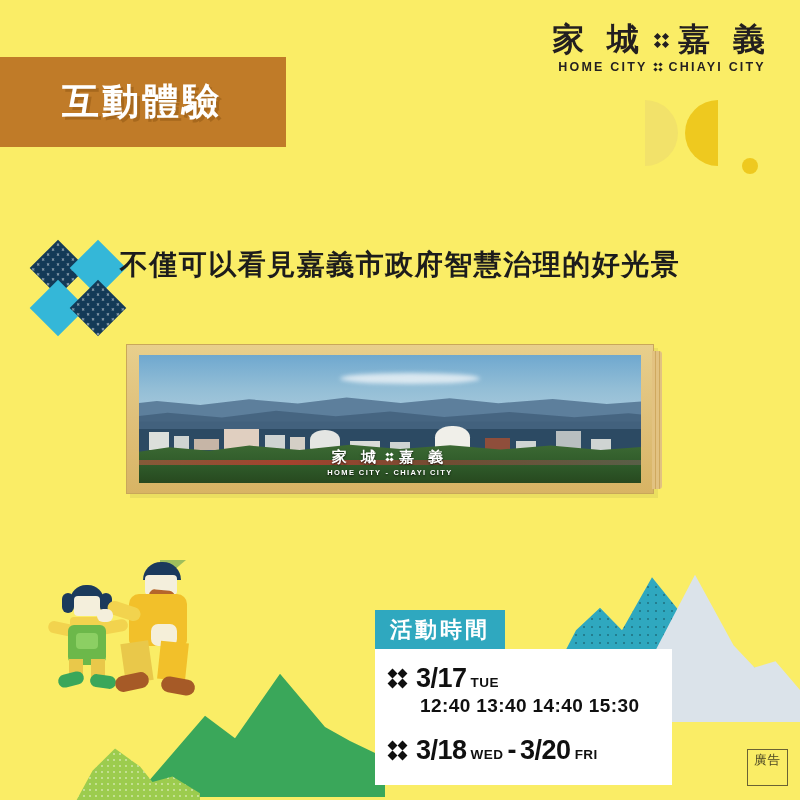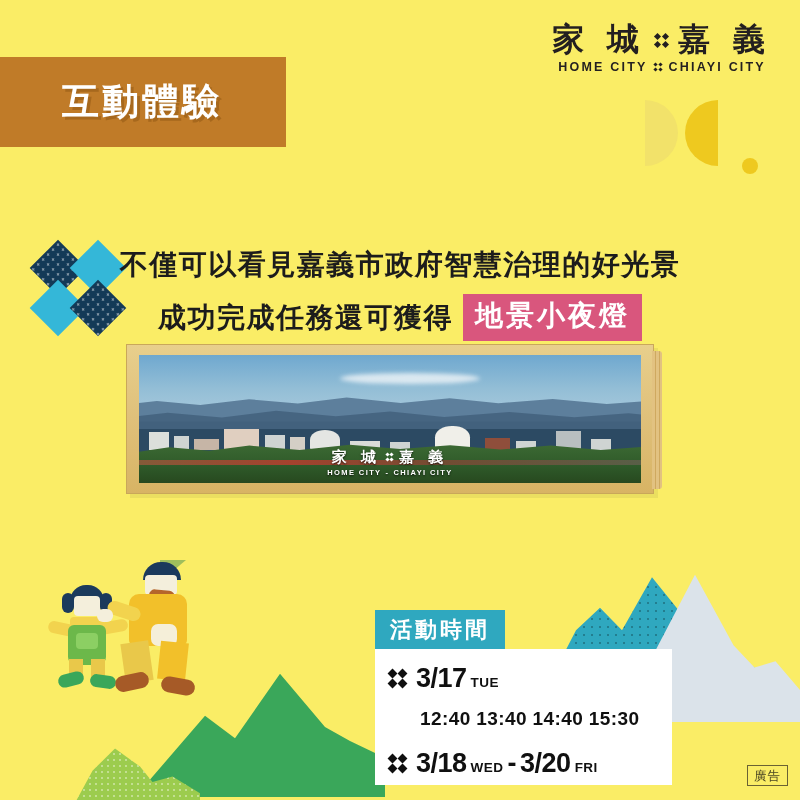--- a/index.html
+++ b/index.html
@@ -166,27 +166,27 @@
   }
   .sched-box{
     position:absolute;left:375px;top:649px;width:297px;height:136px;
     background:#ffffff;box-sizing:border-box;padding:14px 24px 0 14px;
   }
   .sched-entry{margin-bottom:6px;}
   .sched-date{display:flex;align-items:center;gap:9px;color:#101010;}
   .sched-date .dtxt{font-size:27px;font-weight:bold;letter-spacing:-.5px;
       display:flex;align-items:baseline;gap:4px;}
   .dow{font-size:13.5px;font-weight:bold;letter-spacing:.5px;}
-  .sched-times{margin-left:31px;margin-top:14px;font-size:19px;font-weight:bold;
+  .sched-times{margin-left:31px;margin-top:1px;font-size:19px;font-weight:bold;
       letter-spacing:.4px;color:#101010;}
   .sched-gap{height:12px;}
 
   .ad-box{
     position:absolute;right:12px;bottom:14px;border:1px solid #6a6233;
-    padding:2px 6px 0;font-size:12.5px;color:#4c4724;letter-spacing:1px;
+    padding:2px 6px 16px;font-size:12.5px;color:#4c4724;letter-spacing:1px;
     background:rgba(250,237,102,.6);
   }
 </style>
 </head>
 <body>
 
 <div class="stage">
 
   <div class="deco-halfcircle-a"></div>
   <div class="deco-halfcircle-b"></div>
@@ -222,24 +222,20 @@
   <div class="diamonds">
     <span class="d-nw dotted"></span>
     <span class="d-ne"></span>
     <span class="d-sw"></span>
     <span class="d-se dotted"></span>
   </div>
 
 
   <div class="copy">
     <div class="copy-line1">不僅可以看見嘉義市政府智慧治理的好光景</div>
-    <div class="copy-line2">
-      <span>成功完成任務還可獲得</span>
-      <span class="pill-pink">地景小夜燈</span>
-    </div>
   </div>
 
   <div class="frame">
     <div class="frame-side"></div>
     <div class="photo">
       <div class="sky"></div>
       <div class="cloud"></div>
       <div class="mt-far"></div>
       <div class="mt-mid"></div>
       <div class="city">

